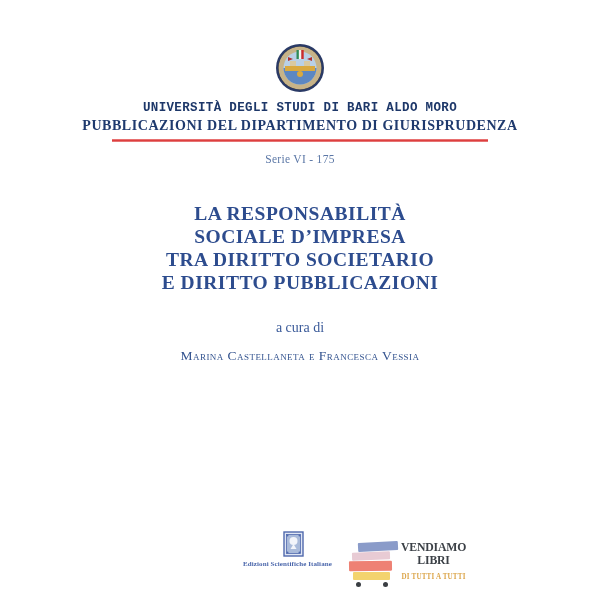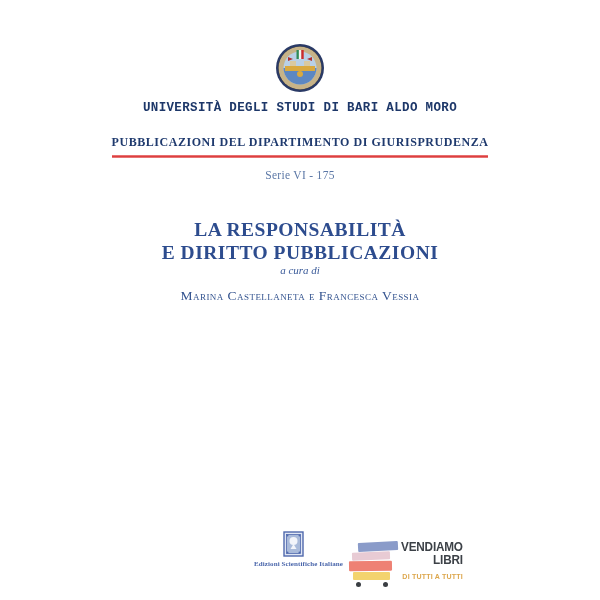--- a/index.html
+++ b/index.html
@@ -5,40 +5,40 @@
   html,body{margin:0;padding:0;background:#ffffff;}
   .page{position:relative;width:600px;height:600px;background:#ffffff;overflow:hidden;
         font-family:"Liberation Serif", serif;}
   .cover{position:absolute;inset:0;text-align:center;}
 
   
   .seal{display:block;margin:43px auto 0;width:50px;height:50px;filter:blur(.4px);}
 
   
   .uni-line1{margin-top:8px;font-size:12.5px;font-weight:bold;letter-spacing:.35px;color:#1d3769;font-family:Liberation Mono, monospace;}
-  .uni-line2{margin-top:20px;font-size:12px;font-weight:bold;letter-spacing:.55px;color:#1f3a6e;}
+  .uni-line2{margin-top:3px;font-size:14px;font-weight:bold;letter-spacing:.55px;color:#1f3a6e;}
   .red-rule{width:376px;height:3px;margin:5px auto 0;border:0;
             background:linear-gradient(#f29d9d,#dd3f3f 35%,#dd3f3f 70%,#f2b5b5);}
   .serie{margin-top:11px;font-size:11.5px;letter-spacing:.3px;color:#5b77a6;}
 
   
   .title{margin-top:37px;font-size:19.5px;font-weight:bold;line-height:23px;
          letter-spacing:.5px;color:#2d4c8e;}
-  .cura{margin-top:0;font-size:11px;font-style:italic;color:#3a5a99;}
+  .cura{margin-top:26px;font-size:14px;color:#3a5a99;}
   .authors{margin-top:12px;font-size:13.5px;font-variant:small-caps;letter-spacing:.45px;color:#33538f;}
 
   
-  .esi{position:absolute;left:243px;top:531px;width:100px;text-align:right;}
+  .esi{position:absolute;left:243px;top:531px;width:100px;text-align:left;}
   .esi svg{display:block;margin:0 auto;filter:blur(.3px);}
   .esi-name{margin-top:3px;font-size:7px;font-weight:bold;letter-spacing:.1px;
             white-space:nowrap;color:#4a66ab;filter:blur(.2px);}
 
   
   .vendiamo{position:absolute;left:346px;top:540px;width:125px;height:52px;
-            font-family:Liberation Sans, sans-serif;text-align:right;}
+            font-family:Liberation Serif, serif;text-align:center;}
   .book{position:absolute;border-radius:1px;}
   .book1{left:12px;top:2px;width:40px;height:9px;transform:rotate(-3deg);}
   .book2{left:6px;top:12px;width:38px;height:8px;transform:rotate(-2deg);}
   .book3{left:3px;top:21px;width:43px;height:10px;transform:rotate(-1deg);}
   .book4{left:7px;top:32px;width:37px;height:8px;}
   .wheel{position:absolute;width:5px;height:5px;border-radius:50%;background:#3a3e43;top:42px;}
   .wheel.w1{left:10px;} .wheel.w2{left:37px;}
   .vl-text{position:absolute;left:55px;top:1px;transform:scaleX(.94);transform-origin:left top;}
   .vl-big{font-size:12.5px;font-weight:bold;line-height:13px;letter-spacing:-.2px;color:#3c4147;}
   .vl-tag{margin-top:5px;font-size:7.5px;font-weight:bold;letter-spacing:.2px;color:#dca64b;}
@@ -66,20 +66,22 @@
       <circle cx="25" cy="31" r="3" fill="#d9a93f"></circle>
     </svg>
 
     <div class="uni-line1">UNIVERSITÀ DEGLI STUDI DI BARI ALDO MORO</div>
     <div class="uni-line2">PUBBLICAZIONI DEL DIPARTIMENTO DI GIURISPRUDENZA</div>
     <div class="red-rule"></div>
     <div class="serie">Serie VI - 175</div>
 
     <div class="title">
       <div>LA RESPONSABILITÀ</div>
+      <div>SOCIALE D’IMPRESA</div>
+      <div>TRA DIRITTO SOCIETARIO</div>
       <div>E DIRITTO PUBBLICAZIONI</div>
     </div>
 
     <div class="cura">a cura di</div>
     <div class="authors">Marina Castellaneta e Francesca Vessia</div>
 
     <div class="esi">
       <svg width="21" height="26" viewBox="0 0 21 26">
         <rect x="1" y="1" width="19" height="24" fill="#dfe6f4" stroke="#5069ad" stroke-width="1.4"></rect>
         <rect x="3.5" y="3.5" width="14" height="19" fill="#a9bada"></rect>

